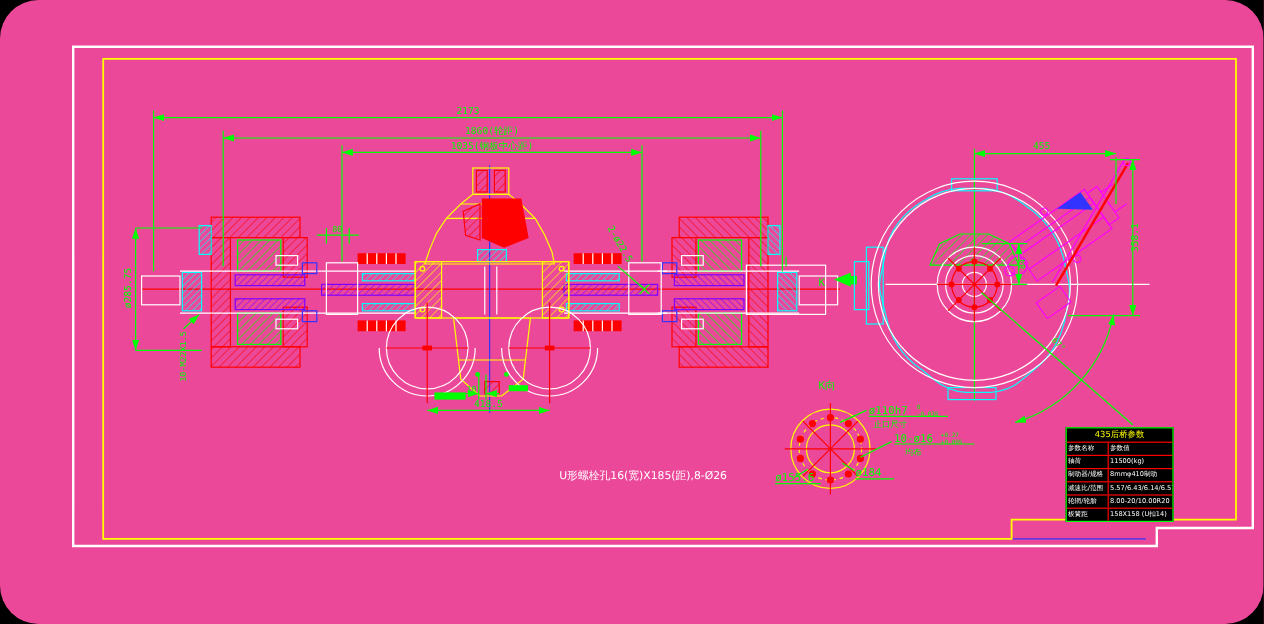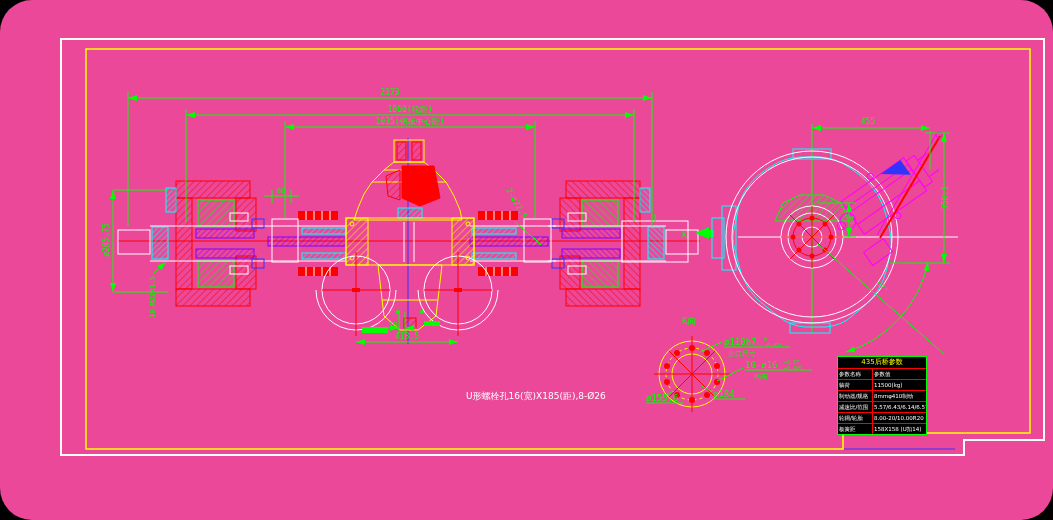--- a/index.html
+++ b/index.html
@@ -4,21 +4,21 @@
 <style>
   html,body{margin:0;padding:0;background:#000;}
   #stage{position:relative;width:1053px;height:520px;background:#ec4899;overflow:hidden;
          font-family:"DejaVu Sans",sans-serif;border-radius:32px;}
   svg text{font-family:"DejaVu Sans Mono",monospace;}
   .dim{fill:#00ff00;font-size:8px;}
   .dim7{fill:#00ff00;font-size:7px;}
   .dim5{fill:#00ff00;font-size:5px;}
   .dim9{fill:#00ff00;font-size:9px;}
   .wnote{position:absolute;left:466px;top:390px;color:#fff;font:9px "DejaVu Sans",sans-serif;white-space:nowrap;}
-  .ptable{position:absolute;left:837px;top:356px;width:90px;background:#000;
+  .ptable{position:absolute;left:888px;top:356px;width:90px;background:#000;
           border:1px solid #00ff00;color:#fff;font:5.5px "DejaVu Sans",sans-serif;box-sizing:border-box;}
   .pt-title{color:#ffff00;text-align:center;font-size:7px;height:11px;line-height:11px;
             border-bottom:1px solid #ff0000;overflow:hidden;white-space:nowrap;}
   .pt-row{display:flex;border-bottom:1px solid #ff0000;height:10px;line-height:10px;}
   .pt-row:last-child{border-bottom:none;}
   .pt-label{width:33px;border-right:1px solid #ff0000;padding-left:1px;overflow:hidden;white-space:nowrap;}
   .pt-value{flex:1;padding-left:1px;overflow:hidden;white-space:nowrap;}
 </style>
 </head>
 <body>

